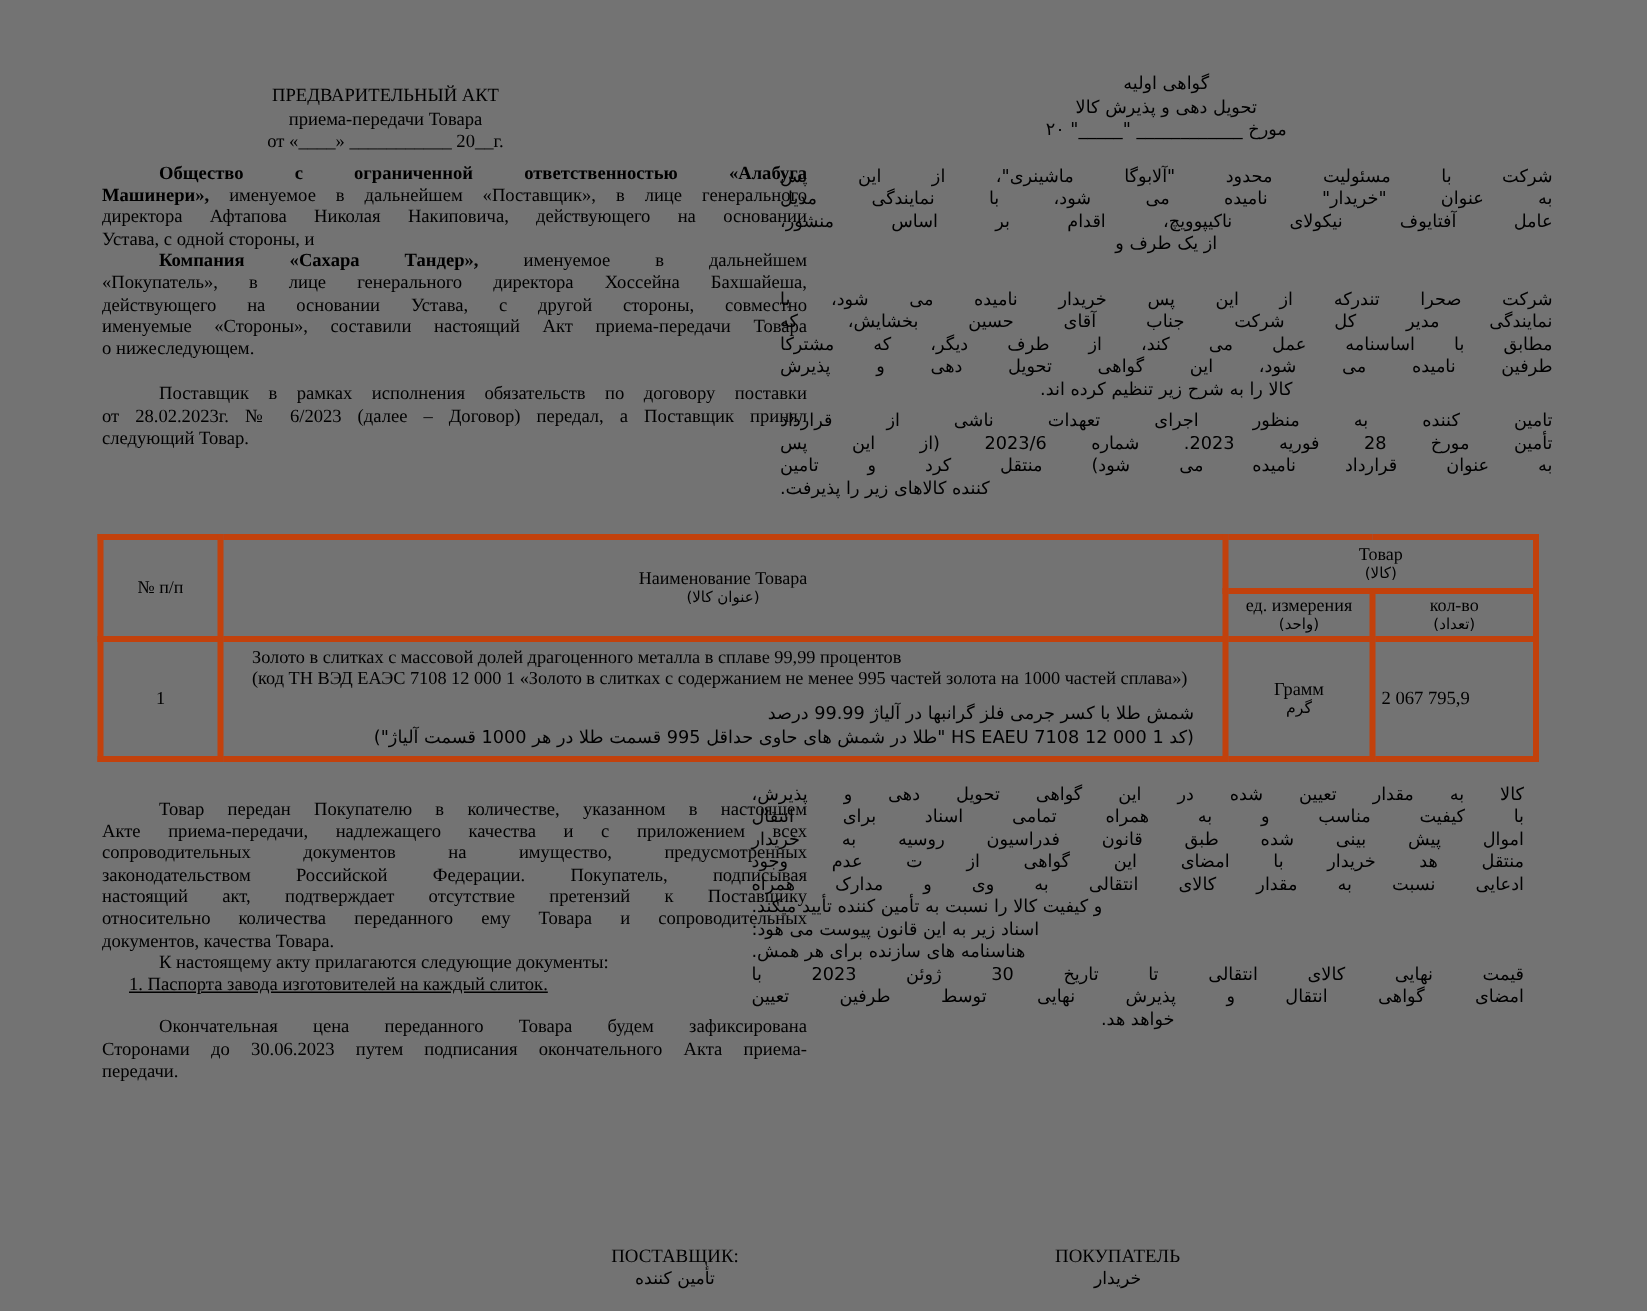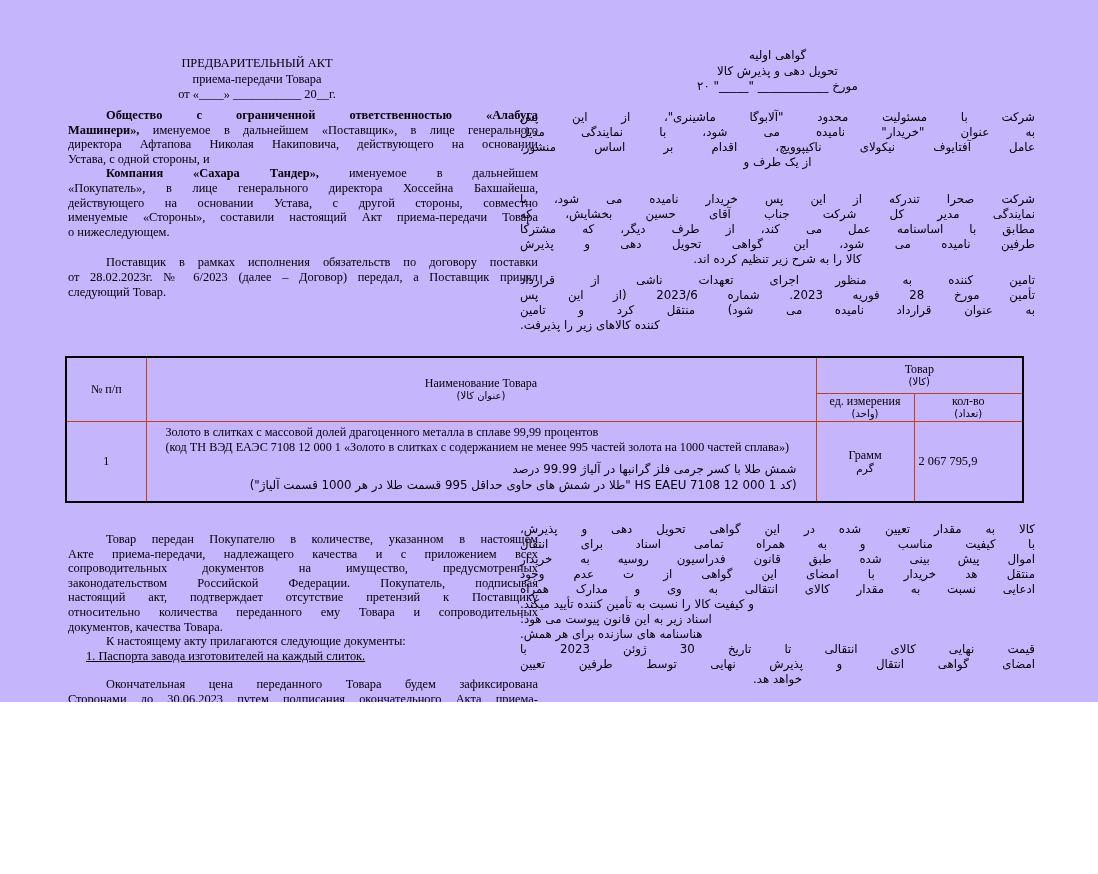--- a/index.html
+++ b/index.html
@@ -1,46 +1,46 @@
 <!DOCTYPE html>
 <html><head>
 <meta charset="utf-8">
 <style>
   html,body{margin:0;padding:0;background:#fff;}
-  .page{position:relative;width:1098px;height:702px;background:#c4b5fd;color:#000;overflow:hidden;}
+  .page{position:relative;width:1098px;height:874px;background:#737373;color:#000;overflow:hidden;}
 
   .ru-text{font-family:"Liberation Serif",serif;font-size:12.4px;line-height:14.6px;color:#000;}
   .fa-text{font-family:"DejaVu Sans",sans-serif;font-size:11.8px;line-height:15px;direction:rtl;color:#000;}
 
   .ru-line{text-align:justify;text-align-last:justify;}
   .ru-line.last{text-align-last:left;}
   .ru-line.indent{text-indent:38px;}
   .b{font-weight:bold;}
 
   .fa-line{text-align:justify;text-align-last:justify;}
   .fa-line.fa-center{text-align-last:center;}
   .fa-line.fa-left{text-align-last:left;}
 
   #ru-header{position:absolute;left:127px;top:56px;width:260px;text-align:center;line-height:15.5px;}
   #fa-header{position:absolute;left:520px;top:48px;width:515px;text-align:center;line-height:15.5px;}
   #ru-body{position:absolute;left:68px;top:108px;width:470px;}
   #fa-body{position:absolute;left:520px;top:110px;width:515px;}
   #ru-lower{position:absolute;left:68px;top:532px;width:470px;}
-  #fa-lower{position:absolute;left:520px;top:522px;width:515px;}
+  #fa-lower{position:absolute;left:501px;top:522px;width:515px;}
 
   #ru-body .p3{margin-top:16px;}
   #fa-body .p2{margin-top:22px;}
   #fa-body .p3{margin-top:6px;}
   #ru-lower .docs-intro{margin-top:0;}
   #ru-lower .doc-item{padding-left:18px;text-align:right;text-align-last:left;text-decoration:underline;}
   #ru-lower .final{margin-top:14px;}
 
   #doc-table{position:absolute;left:65px;top:356px;}
   table.goods{border-collapse:collapse;table-layout:fixed;width:957px;border:2px solid #000;}
-  table.goods td{border:1px solid #c2410c;padding:1px 4px;vertical-align:middle;}
+  table.goods td{border:4px solid #c2410c;padding:1px 4px;vertical-align:middle;}
   .hdr-ru{font-family:"Liberation Serif",serif;font-size:12px;text-align:center;line-height:13.5px;}
   .hdr-fa{font-family:"DejaVu Sans",sans-serif;font-size:10px;text-align:center;direction:rtl;line-height:12px;}
   td.center{text-align:center;}
   .desc-ru{font-family:"Liberation Serif",serif;font-size:12.2px;line-height:14.5px;text-align:left;}
   .desc-fa{font-family:"DejaVu Sans",sans-serif;font-size:11.8px;line-height:16px;direction:rtl;text-align:right;margin-top:7px;}
   .unit-ru{font-family:"Liberation Serif",serif;font-size:12.2px;text-align:center;line-height:14px;}
   .unit-fa{font-family:"DejaVu Sans",sans-serif;font-size:10.5px;text-align:center;direction:rtl;line-height:13px;}
   .qty{font-family:"Liberation Serif",serif;font-size:12.4px;}
 
   #sig-supplier{position:absolute;left:350px;top:806px;width:200px;text-align:center;}

